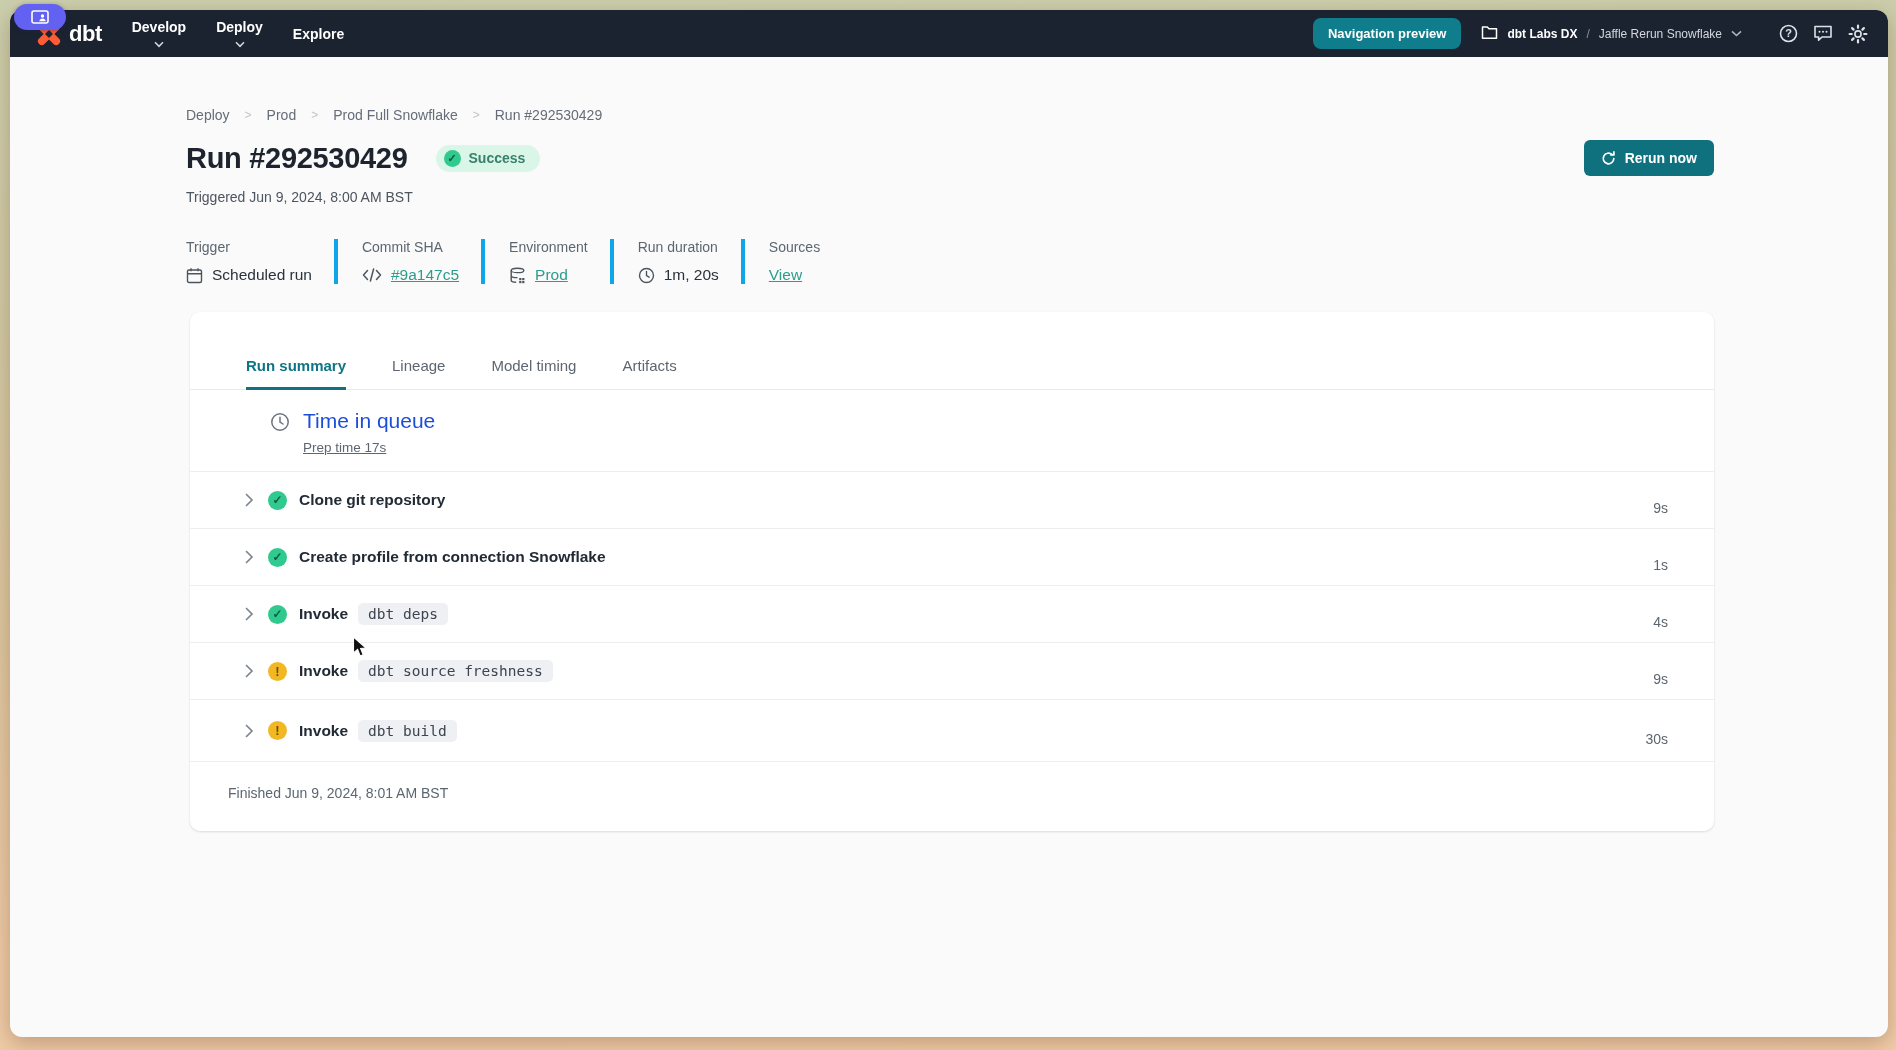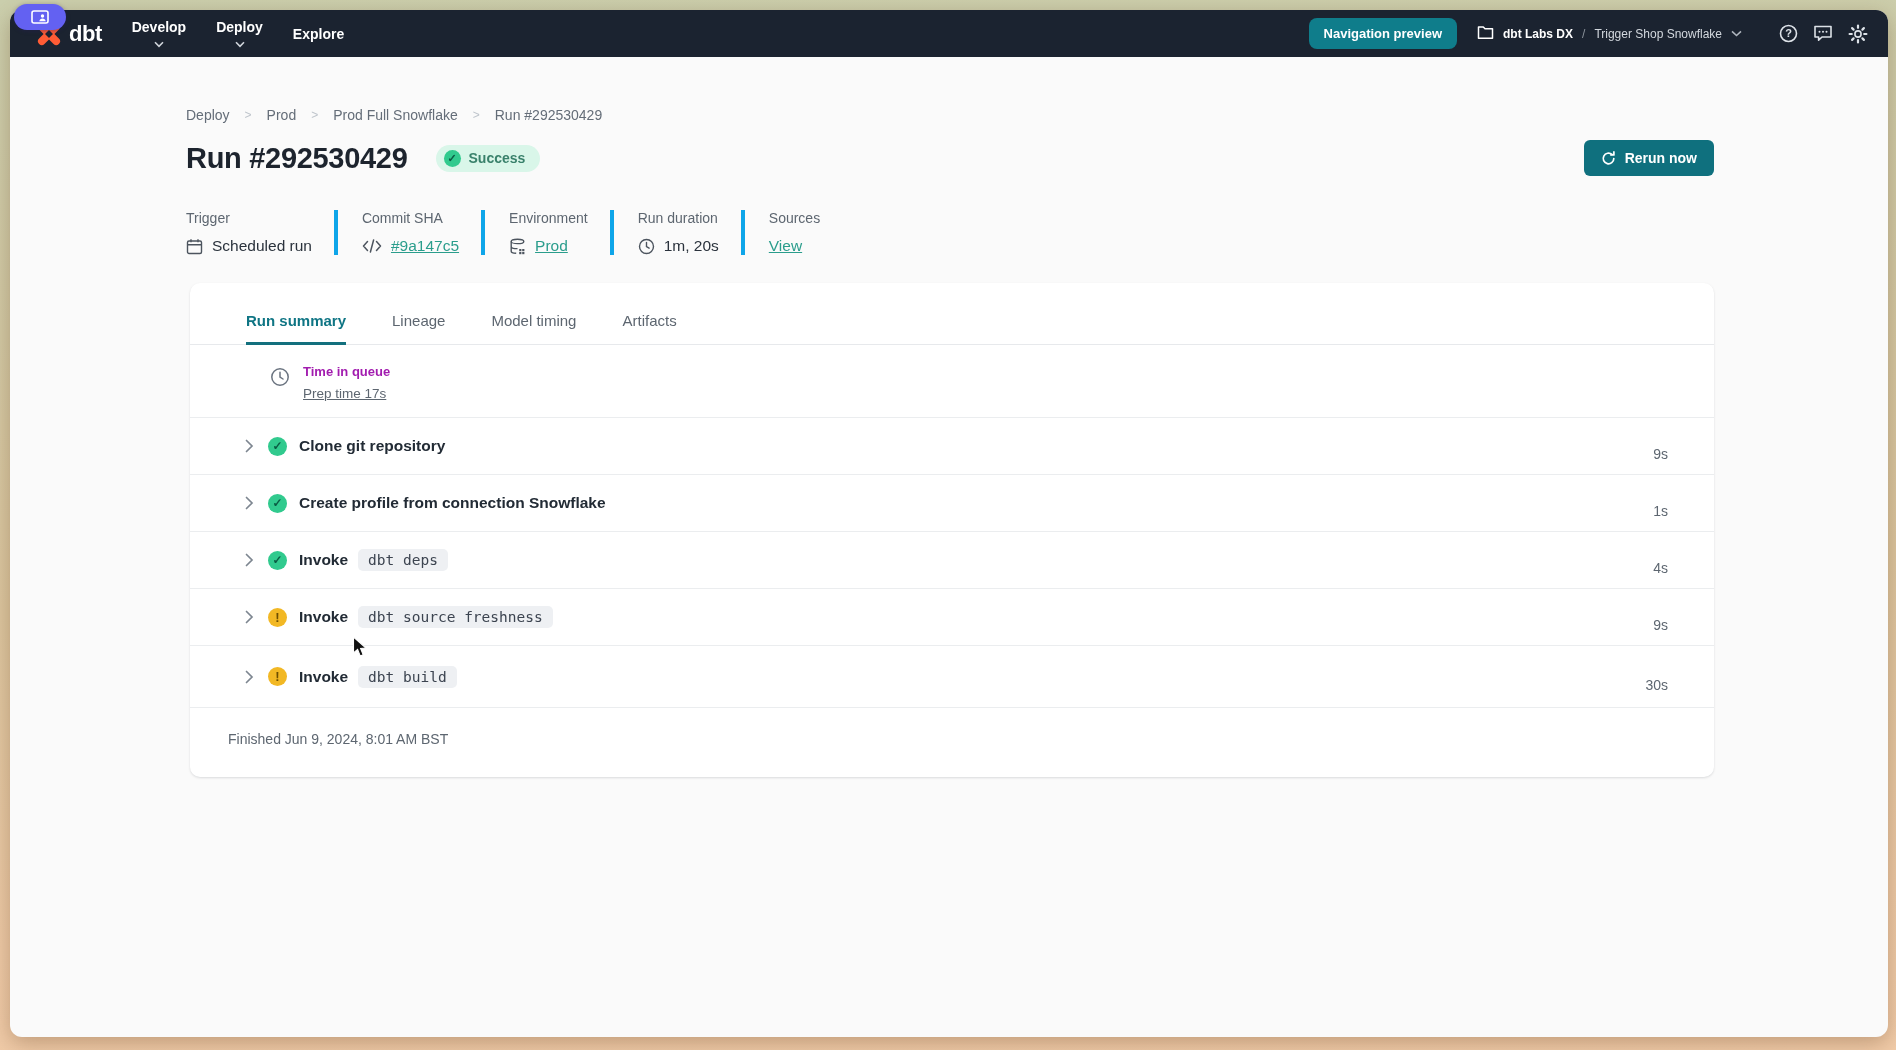--- a/index.html
+++ b/index.html
@@ -49,25 +49,25 @@
   .meta-col { padding-right:22px; margin-right:24px; border-right:4px solid #0ea5e9; }
   .meta-col:last-child { border-right:none; }
   .meta-label { font-size:14px; color:#5d6670; }
   .meta-value { margin-top:11px; display:flex; align-items:center; gap:9px; font-size:15.5px; color:#2a323c; font-weight:500; }
   .meta-value .micon { color:#4c545e; display:inline-flex; }
   .meta-link { color:#2a9d8c; text-decoration:underline; font-weight:500; cursor:pointer; }
   
   .card { margin:28px 0 0 4px; width:1524px; background:#ffffff; border-radius:10px;
     box-shadow:0 1px 2px rgba(16,24,40,.06),0 1px 3px rgba(16,24,40,.08); padding-bottom:4px; }
   .tabs { display:flex; gap:46px; padding:29px 0 0 56px; border-bottom:1px solid #e7e9ec; }
-  .tab { font-size:15px; color:#5d6670; padding-bottom:13px; border-bottom:3px solid transparent; margin-bottom:-1px; cursor:pointer; }
+  .tab { font-size:15px; color:#5d6670; padding-bottom:13px; border-bottom:3px solid transparent; margin-bottom:-1px; cursor:pointer;margin-top:16px; }
   .tab.active { color:#0f7584; font-weight:700; border-bottom-color:#13707e; }
   .queue-row { display:flex; align-items:flex-start; gap:13px; padding:19px 46px 15px 80px; border-bottom:1px solid #ebedef; }
   .queue-icon { color:#6b7480; margin-top:3px; display:inline-flex; }
-  .queue-title { font-size:13px; font-weight:700; color:#a21caf; }
+  .queue-title { font-size:21px; font-weight:400; color:#1d4ed8; }
   .queue-link { display:inline-block; margin-top:7px; font-size:13.5px; color:#5d6670; text-decoration:underline; cursor:pointer; }
   .step-row { height:57px; display:flex; align-items:center; padding:0 46px 0 55px; border-bottom:1px solid #ebedef; }
   .step-row:last-of-type { height:62px; }
   .row-chev { color:#7d8690; display:inline-flex; margin-right:14px; cursor:pointer; }
   .status-dot { width:19px; height:19px; border-radius:50%; display:flex; align-items:center; justify-content:center;
     font-size:12px; font-weight:900; margin-right:12px; flex:none; }
   .status-dot.success { background:#31ca8e; color:#0a5c44; }
   .status-dot.warning { background:#f2b824; color:#6d4e00; font-size:13px; }
   .step-label { font-size:15.5px; font-weight:700; color:#222b35; }
   .cmd-chip { margin-left:10px; font-family:"DejaVu Sans Mono", monospace; font-size:14.5px; color:#3c4450;
@@ -121,21 +121,21 @@
     <span class="nav-spacer"></span>
     <button class="preview-btn">Navigation preview</button>
     <div class="project-switcher">
       <span class="micon">
         <svg width="17" height="15" viewBox="0 0 17 15" fill="none" stroke="#fff" stroke-width="1.5">
           <path d="M1.5 13.2 V2 h4.8 l1.7 1.8 h7.5 v9.4 z" stroke-linejoin="round"></path>
         </svg>
       </span>
       <span class="ps-account">dbt Labs DX</span>
       <span class="ps-sep">/</span>
-      <span class="ps-project">Trigger Shop Snowflake</span>
+      <span class="ps-project">Jaffle Rerun Snowflake</span>
       <span style="display:inline-flex;color:#aeb5bd;">
         <svg width="11" height="7" viewBox="0 0 11 7" fill="none" stroke="currentColor" stroke-width="1.6">
             <path d="M1 1.3 l4.5 4.2 L10 1.3"></path>
           </svg>
       </span>
     </div>
     <span class="icon-btn">
       <svg width="19" height="19" viewBox="0 0 19 19" fill="none">
         <circle cx="9.5" cy="9.5" r="8" stroke="currentColor" stroke-width="1.6"></circle>
         <text x="9.5" y="13.4" text-anchor="middle" fill="currentColor" font-size="11" font-weight="bold" font-family="Liberation Sans, sans-serif">?</text>
@@ -181,20 +181,21 @@
           <span style="display:inline-flex;">
             <svg width="15" height="15" viewBox="0 0 15 15" fill="none" stroke="#fff" stroke-width="1.7" stroke-linecap="round">
               <path d="M12.8 7.5 a5.3 5.3 0 1 1 -1.8 -4"></path>
               <path d="M12.9 0.9 v3 h-3" stroke-linejoin="round"></path>
             </svg>
           </span>
           <span>Rerun now</span>
         </button>
       </div>
 
+      <div class="triggered">Triggered Jun 9, 2024, 8:00 AM BST</div>
 
       <div class="meta-row">
           <div class="meta-col">
             <div class="meta-label">Trigger</div>
             <div class="meta-value">
               <span class="micon">
                 <svg width="17" height="17" viewBox="0 0 17 17" fill="none" stroke="currentColor" stroke-width="1.4">
                   <rect x="1.5" y="3" width="14" height="12.5" rx="1.5"></rect>
                   <path d="M1.5 6.8 h14 M5 1.2 v3 M12 1.2 v3"></path>
                 </svg>

